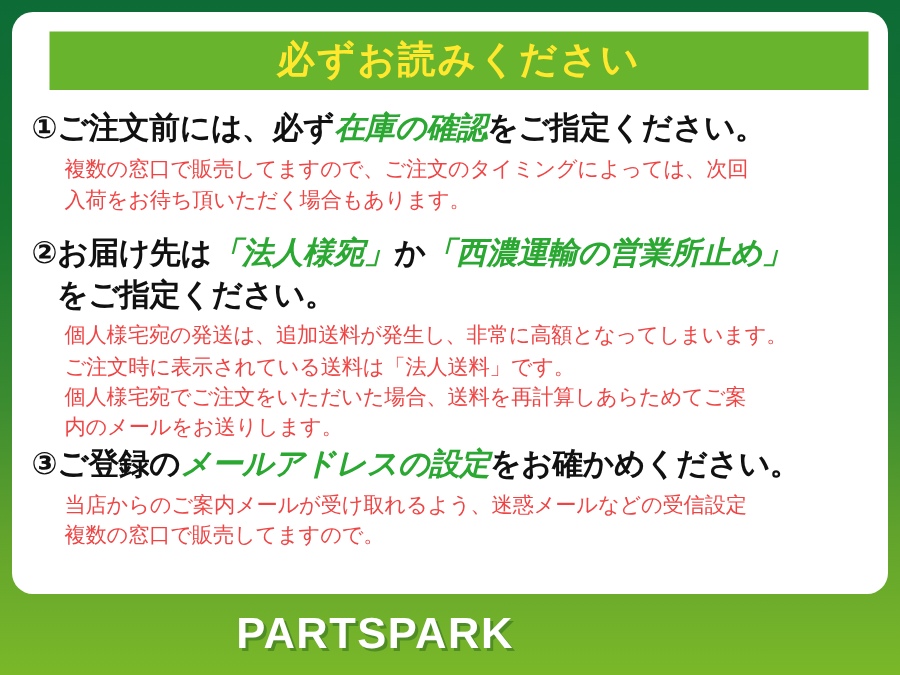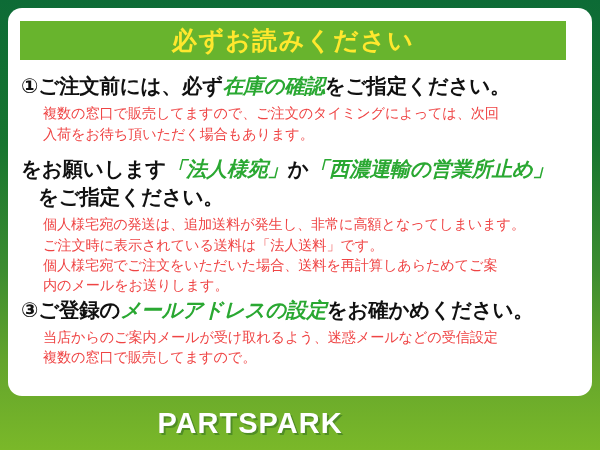--- a/index.html
+++ b/index.html
@@ -38,21 +38,21 @@
     height: 388px;
     box-sizing: border-box;
     background: #ffffff;
     border-radius: 14px;
     overflow: hidden;
   }
 
   
   #title-banner {
     position: absolute;
-    left: 12px;
+    left: 25px;
     top: 13px;
     width: 546px;
     height: 39px;
     background: #68b42d;
     display: flex;
     align-items: center;
     justify-content: center;
   }
   #title-text {
     color: #ffe82e;
@@ -136,21 +136,21 @@
 
       <div class="section" id="section-1">
         <div class="section-heading"><span>①ご注文前には、必ず</span><span class="hl">在庫の確認</span><span>をご指定ください。</span></div>
         <div class="section-body-block">
           <div class="section-body">複数の窓口で販売してますので、ご注文のタイミングによっては、次回</div>
           <div class="section-body">入荷をお待ち頂いただく場合もあります。</div>
         </div>
       </div>
 
       <div class="section" id="section-2">
-        <div class="section-heading"><span>をお願いします</span><span class="hl">「法人様宛」</span><span>か</span><span class="hl">「西濃運輸の営業所止め」</span></div>
+        <div class="section-heading"><span>②お届け先は</span><span class="hl">「法人様宛」</span><span>か</span><span class="hl">「西濃運輸の営業所止め」</span></div>
         <div class="section-heading wrap-line">をご指定ください。</div>
         <div class="section-body-block">
           <div class="section-body">個人様宅宛の発送は、追加送料が発生し、非常に高額となってしまいます。</div>
           <div class="section-body">ご注文時に表示されている送料は「法人送料」です。</div>
           <div class="section-body">個人様宅宛でご注文をいただいた場合、送料を再計算しあらためてご案</div>
           <div class="section-body">内のメールをお送りします。</div>
         </div>
       </div>
 
       <div class="section" id="section-3">

